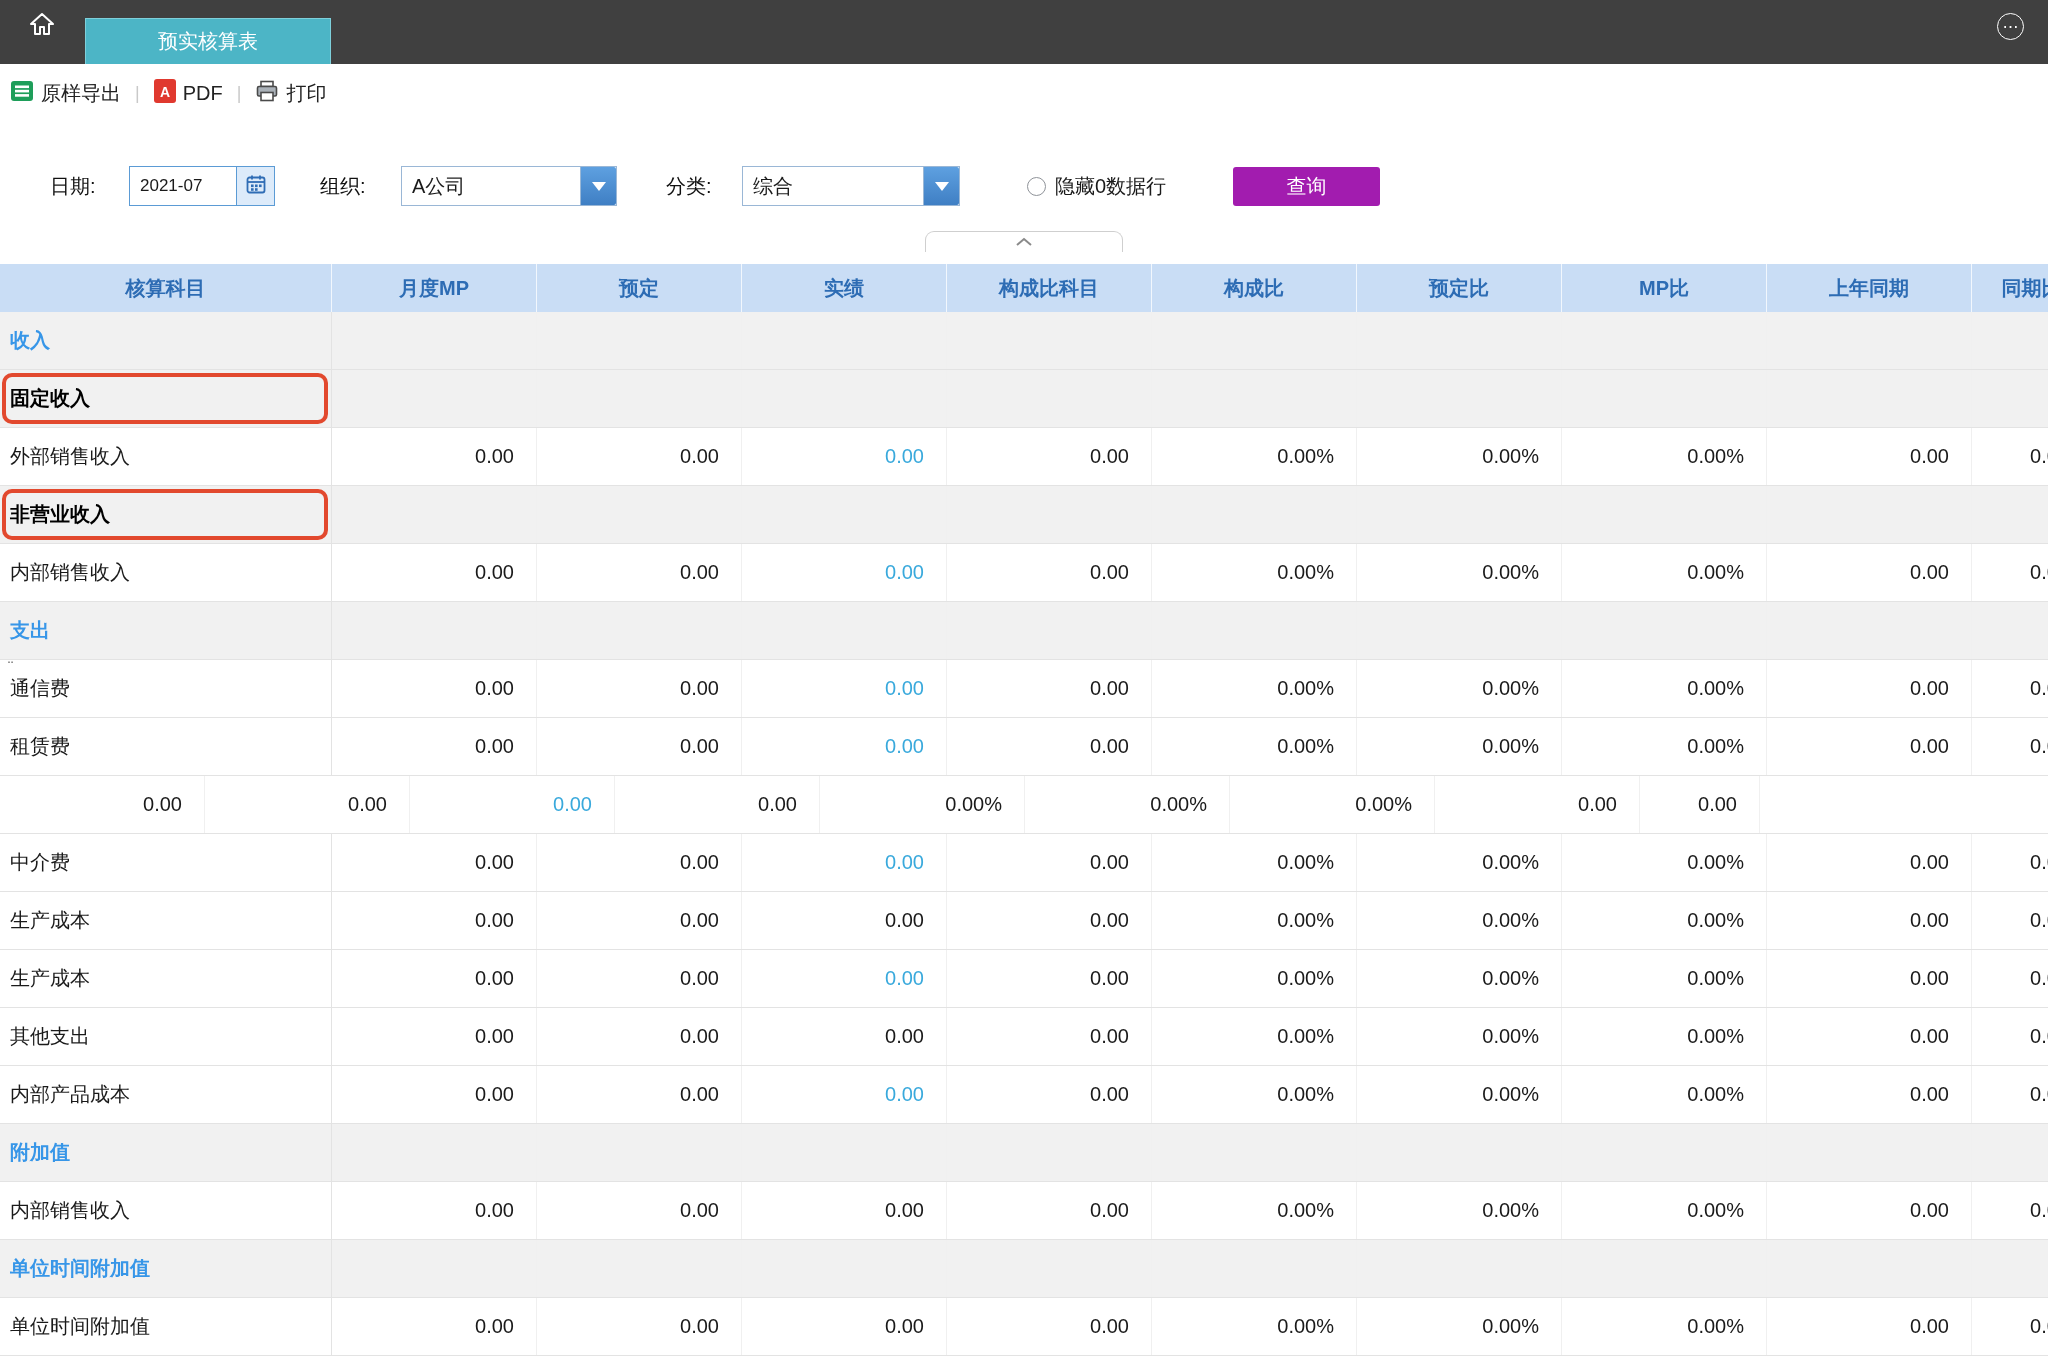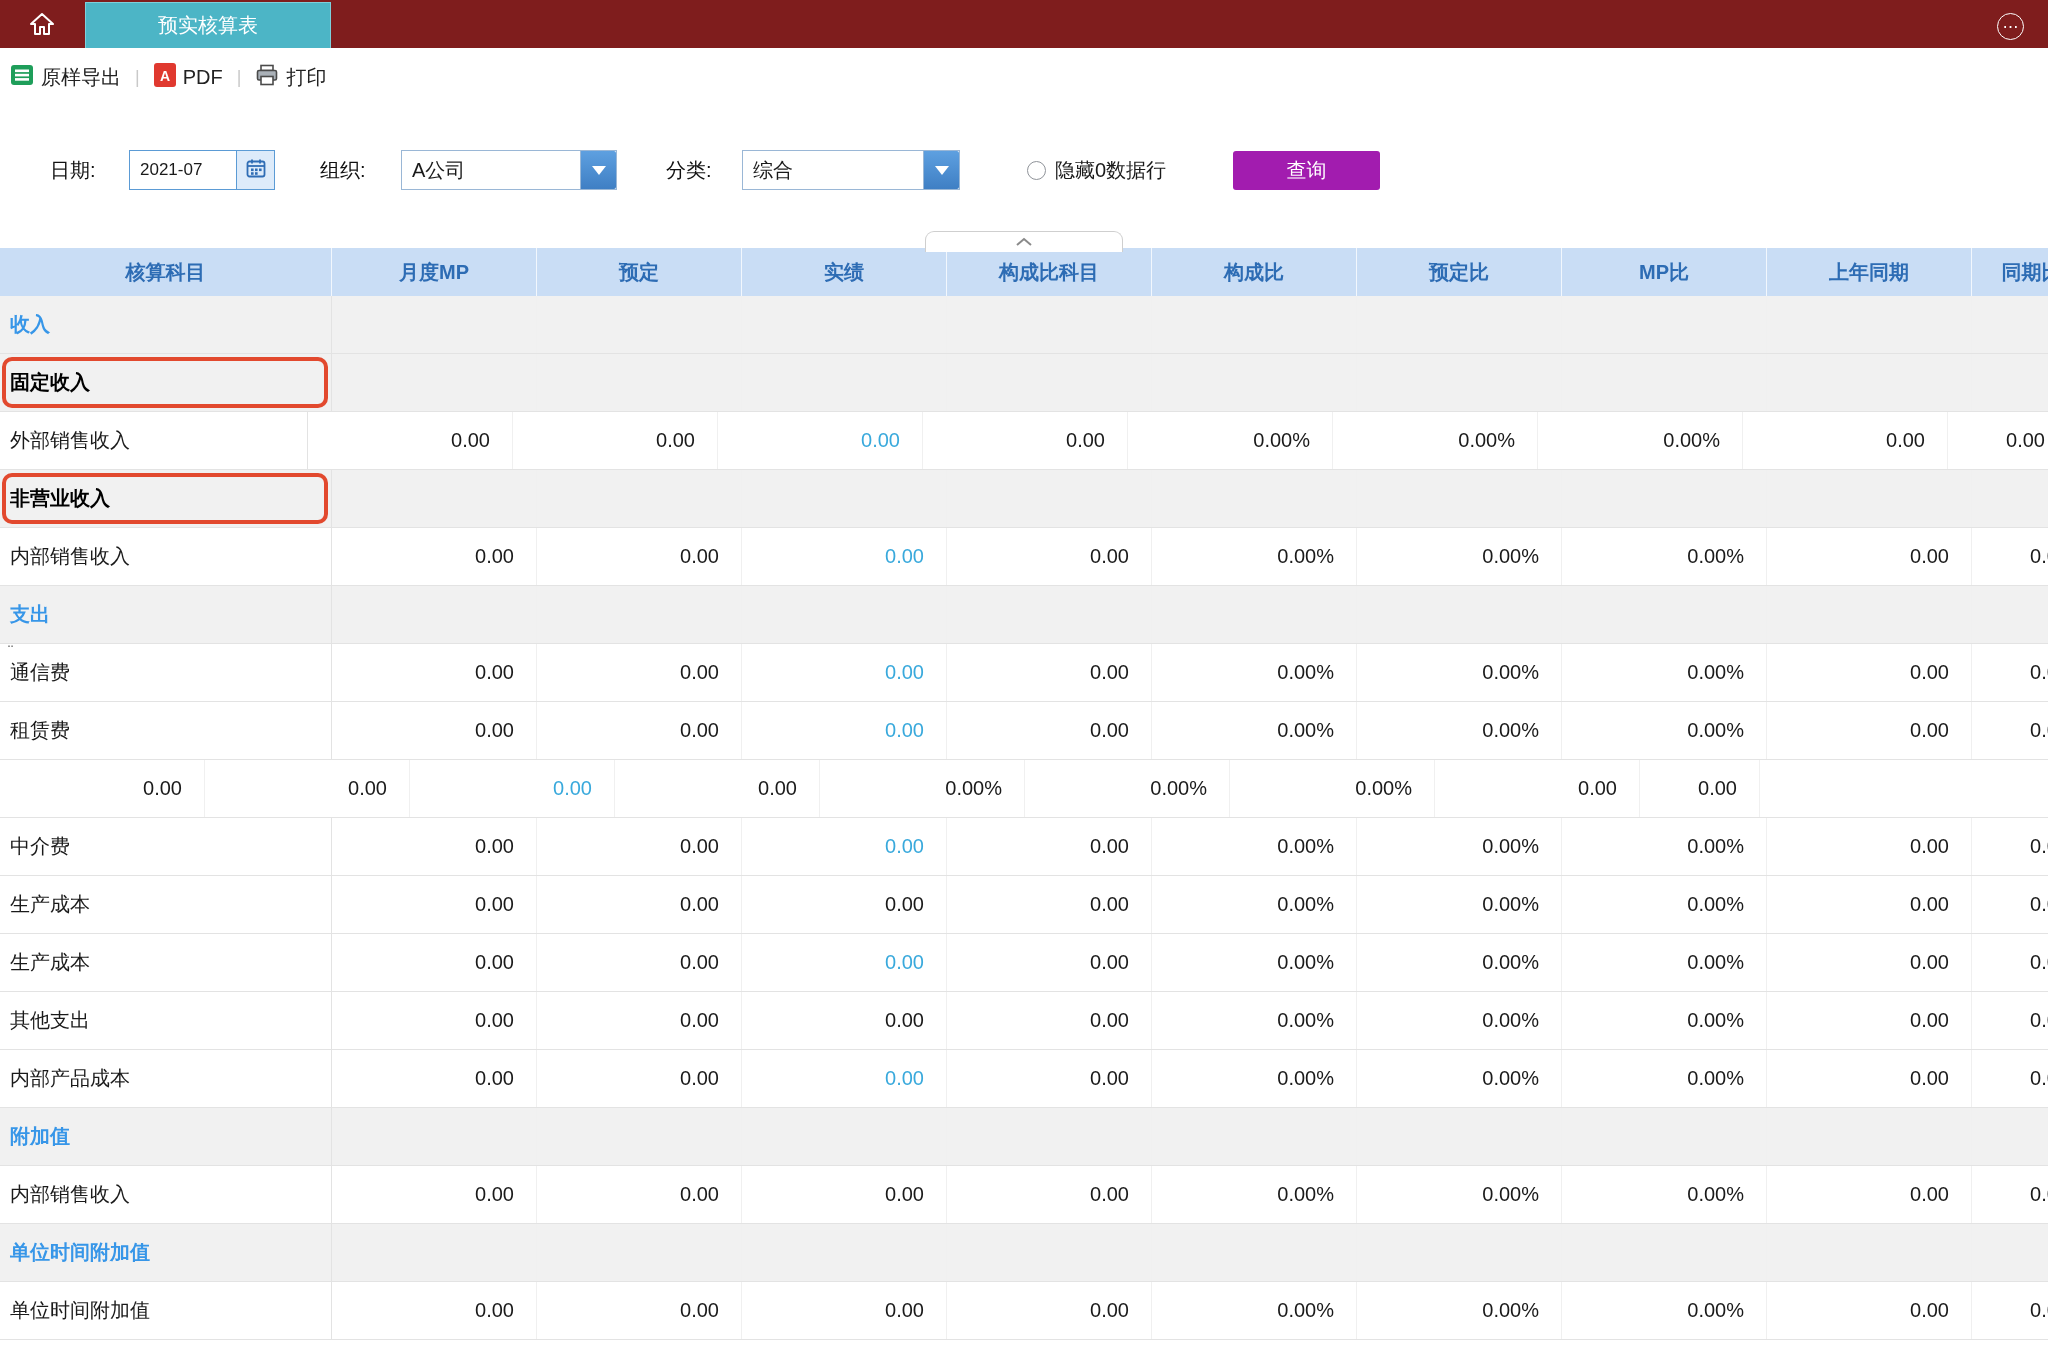--- a/index.html
+++ b/index.html
@@ -5,21 +5,21 @@
   * { box-sizing: border-box; }
   html,body { margin:0; padding:0; }
   body {
     width:2048px; height:1357px;
     font-family:"Liberation Sans","DejaVu Sans",sans-serif;
     background:#ffffff; overflow:hidden; position:relative;
     color:#1a1a1a;
   }
 
   
-  .topbar { height:48px; background:#7f1d1d; position:relative; display:flex; align-items:flex-end;font-family:Liberation Serif, serif; }
+  .topbar { height:64px; background:#404040; position:relative; display:flex; align-items:flex-end;font-family:Liberation Serif, serif; }
   .home-btn { position:absolute; left:20px; top:0; height:52px; width:44px; display:flex; align-items:center; justify-content:center; cursor:pointer; }
   .tab-active {
     margin-left:85px; width:246px; height:46px;
     background:#4cb5c6; border:1px solid #7ed0db; border-bottom:none;
     display:flex; align-items:center; justify-content:center;
     color:#fff; font-size:20px; cursor:pointer;
   }
   .more-btn {
     position:absolute; right:24px; top:13px; width:27px; height:27px;
     border:1.5px solid #ffffff; border-radius:50%;
@@ -230,21 +230,21 @@
         <div class="cell num" style="width: 205px;"></div>
         <div class="cell num" style="width: 205px;"></div>
         <div class="cell num" style="width: 205px;"></div>
         <div class="cell num" style="width: 205px;"></div>
         <div class="cell num" style="width: 205px;"></div>
         <div class="cell num" style="width: 205px;"></div>
         <div class="cell num" style="width: 205px;"></div>
         <div class="cell num" style="width: 120px;"></div>
       </div>
       <div class="row data">
-        <div class="cell first" style="width: 308px;">
+        <div class="cell first" style="width: 332px;">
           <span>外部销售收入</span>
         </div>
         <div class="cell num" style="width: 205px;">0.00</div>
         <div class="cell num" style="width: 205px;">0.00</div>
         <div class="cell num link" style="width: 205px;">0.00</div>
         <div class="cell num" style="width: 205px;">0.00</div>
         <div class="cell num" style="width: 205px;">0.00%</div>
         <div class="cell num" style="width: 205px;">0.00%</div>
         <div class="cell num" style="width: 205px;">0.00%</div>
         <div class="cell num" style="width: 205px;">0.00</div>

